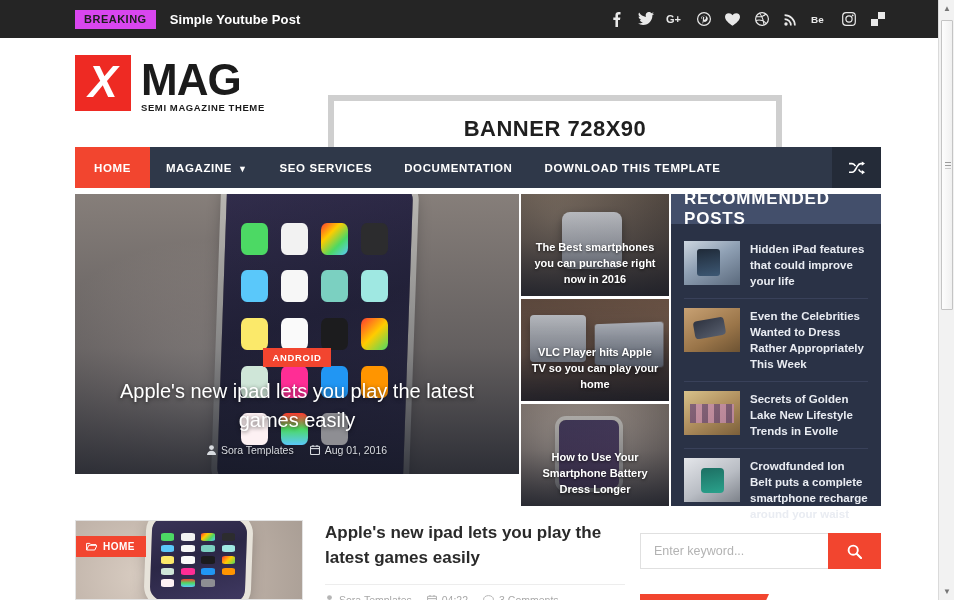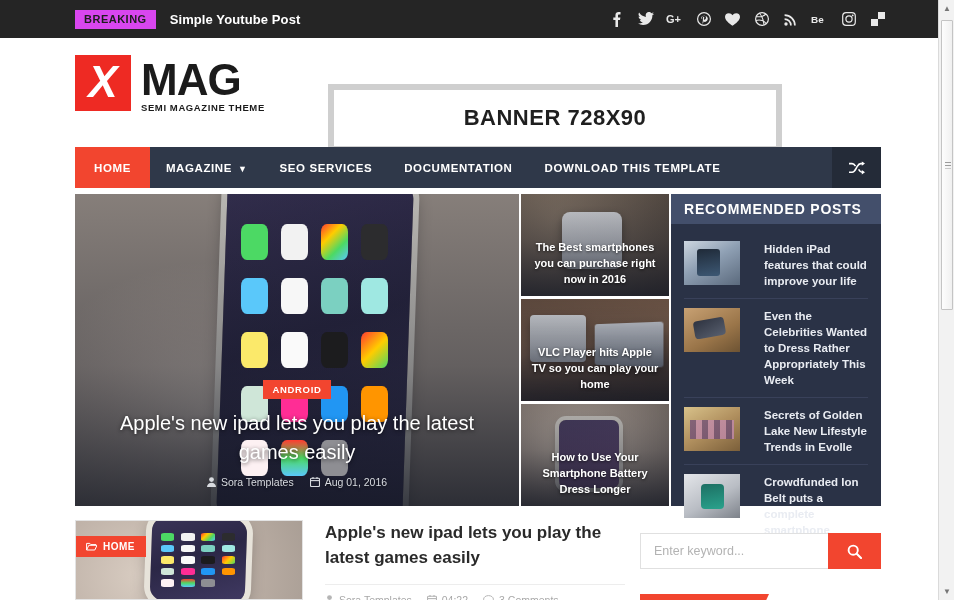--- a/index.html
+++ b/index.html
@@ -51,21 +51,21 @@
   .logo-text { margin-left: 10px; }
   .logo-mag {
     font-size: 44px; font-weight: bold; color: #1b1b1b;
     letter-spacing: -1px; line-height: 50px;
   }
   .logo-sub {
     font-size: 9.5px; font-weight: bold; color: #1b1b1b;
     letter-spacing: .6px; text-align: right; margin-top: -3px;
   }
   .banner {
-    position: absolute; left: 328px; top: 46px; width: 454px; height: 68px;
+    position: absolute; left: 328px; top: 57px; width: 454px; height: 68px;
     border: 6px solid #cfcfcf; background: #fff;
     display: flex; align-items: center; justify-content: center;
   }
   .banner span { font-size: 22px; font-weight: bold; color: #1f1f1f; letter-spacing: .5px; }
 
   
   .nav {
     position: absolute; left: 75px; top: 147px; width: 806px; height: 41px;
     background: #2f3849; display: flex; align-items: stretch;
   }
@@ -77,21 +77,21 @@
   .nav-item.active { background: #f2452f; padding: 0 19px; }
   .chev { margin-left: 6px; font-size: 9px; transform: translateY(1px); }
   .nav-spacer { flex: 1; }
   .nav-shuffle {
     width: 49px; background: #242b38; display: flex;
     align-items: center; justify-content: center; color: #fff;
   }
 
   
   .grid { position: absolute; left: 75px; top: 194px; width: 806px; height: 312px; display: flex; }
-  .col-main { position: relative; width: 444px; height: 312px; overflow: hidden; }
+  .col-main { position: relative; width: 444px; height: 280px; overflow: hidden; }
   .col-mid  { position: relative; width: 148px; height: 312px; margin-left: 2px; }
   .col-side { position: relative; width: 210px; height: 312px; margin-left: 2px; background: #2a3246; }
 
   
   .photo { position: absolute; inset: 0; overflow: hidden; }
   .ph-hand {
     background:
       radial-gradient(ellipse 180px 150px at 30% 70%, #d9cdc2 0%, #bdb0a6 55%, #a79c93 100%),
       linear-gradient(135deg, #cfcabf 0%, #b7b2a9 50%, #9b978f 100%);
   }
@@ -168,24 +168,24 @@
   .mid-card:last-child { margin-bottom: 0; height: 102px; }
   .mid-title {
     position: absolute; left: 0; right: 0; bottom: 9px; padding: 0 10px;
     color: #fff; font-size: 11px; font-weight: bold; line-height: 16px;
     text-align: center; z-index: 4; text-shadow: 0 1px 3px rgba(0,0,0,.7);
   }
 
   
   .side-head {
     height: 30px; background: #434f6b; display:flex; align-items:center;
-    padding-left: 13px; color:#fff; font-size: 14px; font-weight: bold; letter-spacing: .8px;
+    padding-left: 13px; color:#fff; font-size: 17px; font-weight: bold; letter-spacing: .8px;
   }
   .side-list { padding: 8px 13px 0 13px; }
-  .side-item { display: flex; gap: 24px; padding: 9px 0 9px 0; border-bottom: 1px solid #39415a; }
+  .side-item { display: flex; gap: 10px; padding: 9px 0 9px 0; border-bottom: 1px solid #39415a; }
   .side-item:last-child { border-bottom: none; }
   .side-thumb { width: 56px; height: 44px; flex: 0 0 56px; overflow:hidden; position:relative; }
   .t1 { background: linear-gradient(150deg,#cdd6e0 0%,#8fa0b4 45%,#5b6a7d 100%); }
   .t1::after{content:"";position:absolute;left:24%;top:18%;width:40%;height:62%;background:linear-gradient(170deg,#1f2a38,#3d5874);border-radius:3px;}
   .t2 { background: linear-gradient(150deg,#c8a173 0%,#9a7549 60%,#6d5333 100%); }
   .t2::after{content:"";position:absolute;left:18%;top:26%;width:56%;height:42%;background:linear-gradient(160deg,#2e3340,#585f6e);border-radius:4px;transform:rotate(-10deg);}
   .t3 { background: linear-gradient(150deg,#d8c28a 0%,#b08f5e 50%,#7b5f3a 100%); }
   .t3::after{content:"";position:absolute;left:10%;top:30%;width:80%;height:42%;background:repeating-linear-gradient(90deg,#6d4b78 0 6px,#c38ab0 6px 12px);opacity:.75;}
   .t4 { background: linear-gradient(150deg,#e4e6ea 0%,#b9bdc4 55%,#7d828a 100%); }
   .t4::after{content:"";position:absolute;left:30%;top:22%;width:42%;height:58%;background:linear-gradient(170deg,#1d6f63,#2aa28c);border-radius:4px;}

